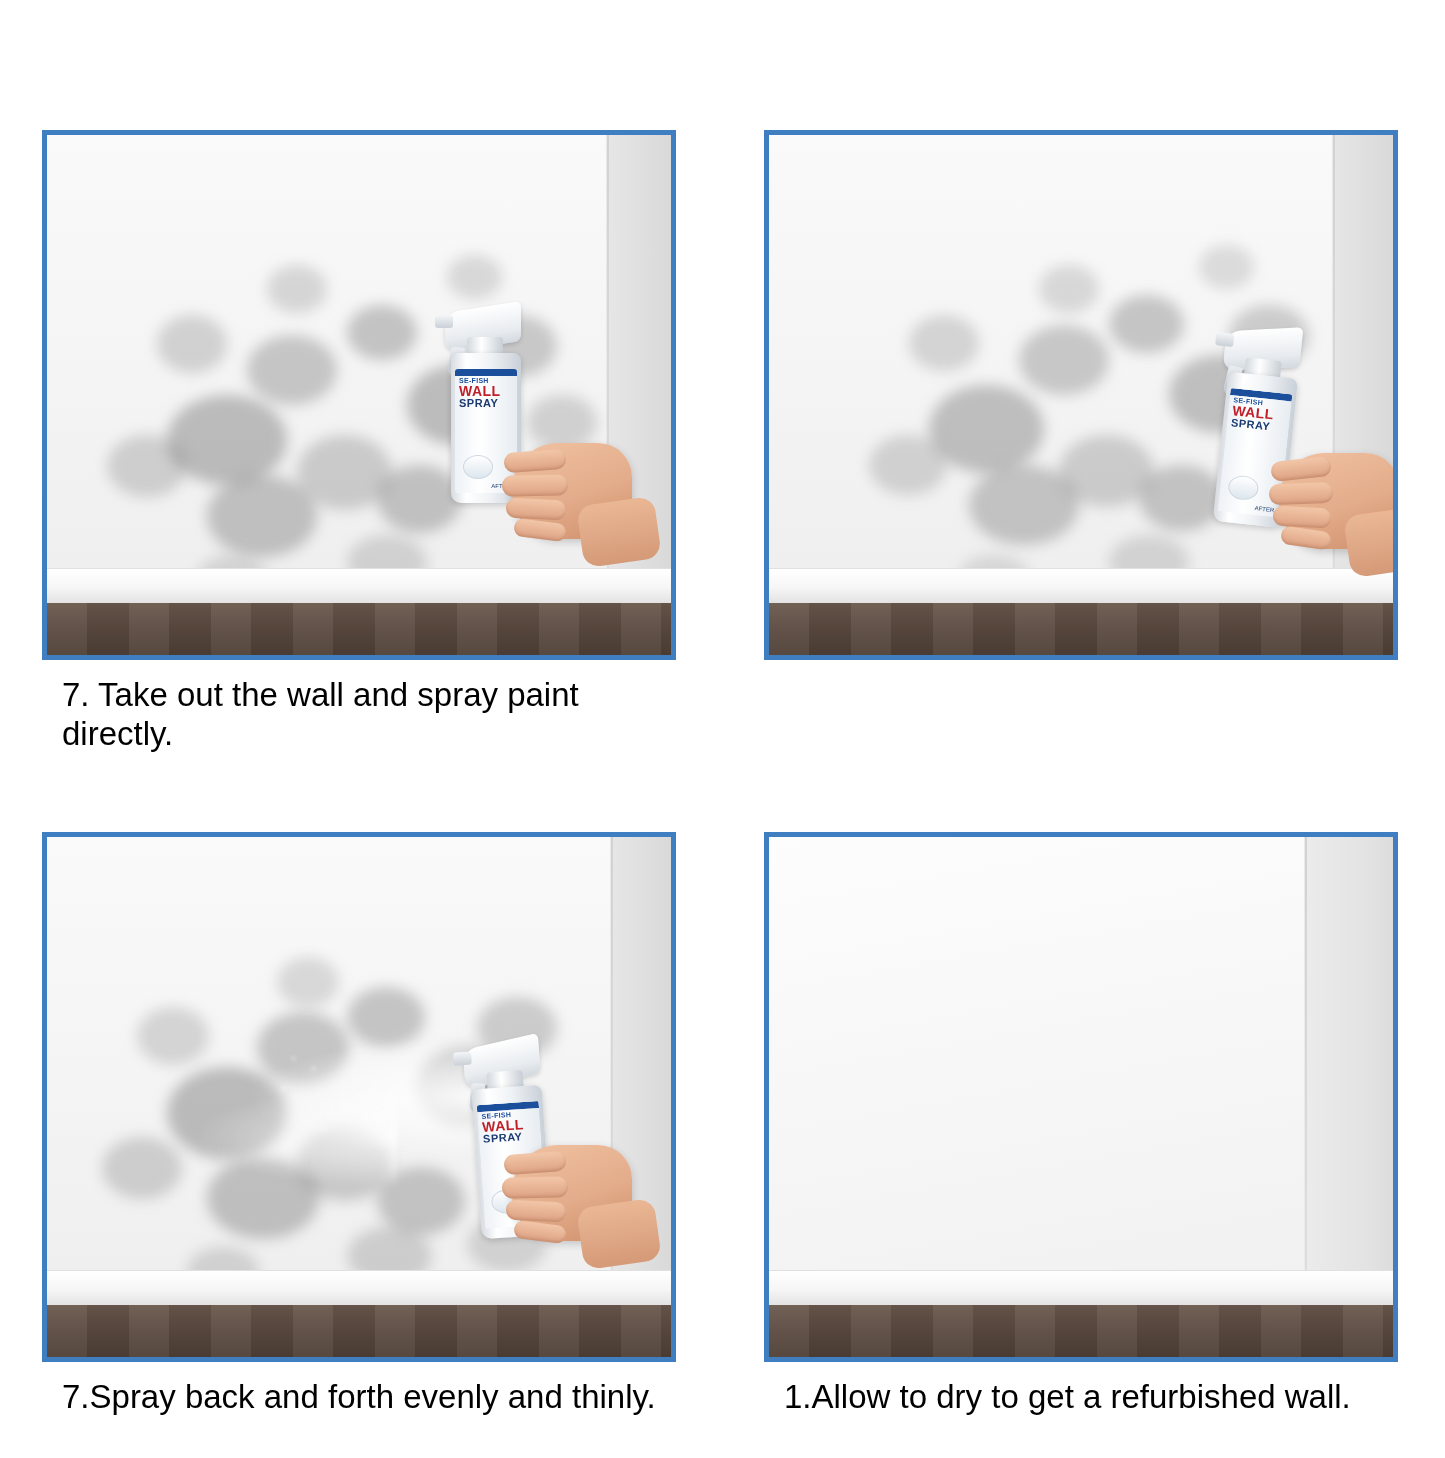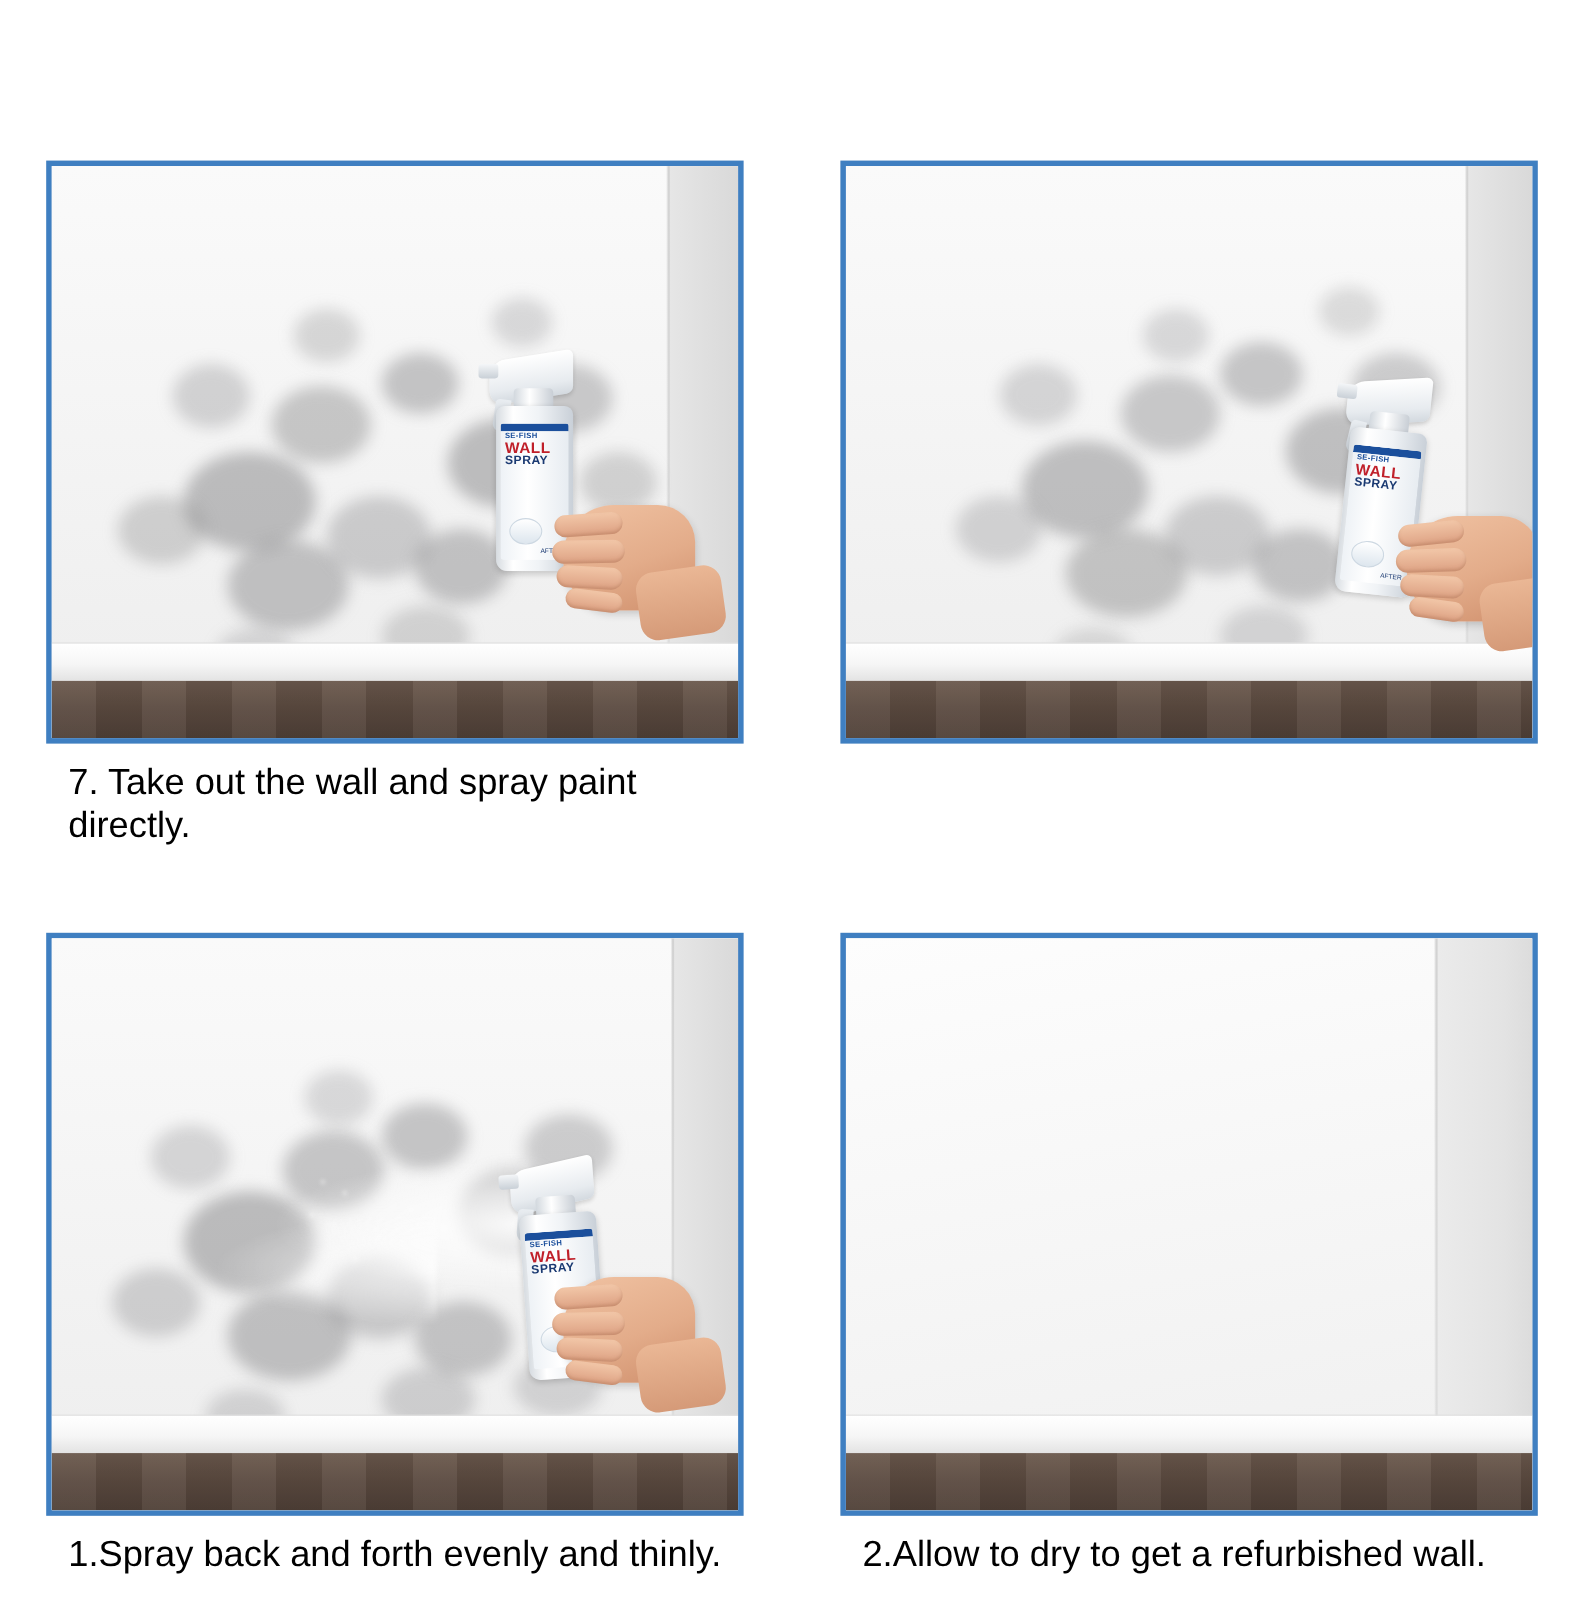--- a/index.html
+++ b/index.html
@@ -28,21 +28,21 @@
     font-weight: bold;
     letter-spacing: -0.5px;
     line-height: 1.0;
     padding: 6px 0 0 6px;
     white-space: nowrap;
     font-family: "Liberation Sans", sans-serif;
   }
 
   .grid {
     position: absolute;
-    top: 146px;
+    top: 130px;
     left: 42px;
     width: 1364px;
     display: flex;
     flex-wrap: wrap;
     gap: 0px;
   }
 
   .cell {
     width: 682px;
     box-sizing: border-box;
@@ -459,30 +459,30 @@
           <div class="hand" style="left:455px; top:290px;">
             <div class="palm"></div>
             <div class="finger" style="left:2px; top:26px; width:62px; height:20px; transform:rotate(-4deg);"></div>
             <div class="finger" style="left:0px; top:50px; width:66px; height:21px; transform:rotate(-1deg);"></div>
             <div class="finger" style="left:4px; top:74px; width:60px; height:20px; transform:rotate(3deg);"></div>
             <div class="finger" style="left:12px; top:96px; width:52px; height:18px; transform:rotate(7deg);"></div>
             <div class="wrist"></div>
           </div>
         </div>
       </div>
-      <div class="caption">1.Spray back and forth evenly and thinly.</div>
+      <div class="caption">7.Spray back and forth evenly and thinly.</div>
     </div>
 
     <div class="cell right" style="margin-top:78px;">
       <div class="photo">
         <div class="scene">
           <div class="wall-main" style="background:linear-gradient(170deg,#fdfdfd 0%, #f6f6f6 50%, #efefef 100%);"></div>
           <div class="wall-side" style="width:86px; background:linear-gradient(90deg,#ebebeb 0%, #e3e3e3 70%, #dcdcdc 100%);"></div>
           <div class="corner-edge" style="right:86px;"></div>
           <div class="baseboard"></div>
           <div class="floor"></div>
         </div>
       </div>
-      <div class="caption">2.Allow to dry to get a refurbished wall.</div>
+      <div class="caption">1.Allow to dry to get a refurbished wall.</div>
     </div>
 
   </div>
 </div>
 
 </body></html>

